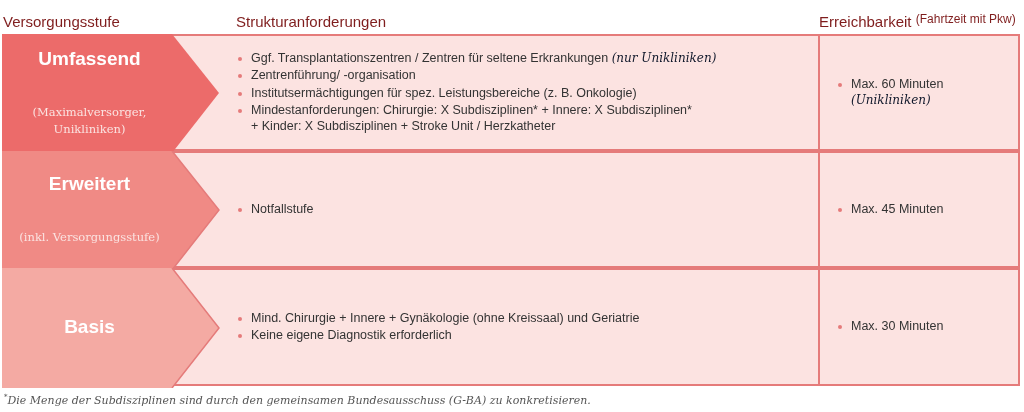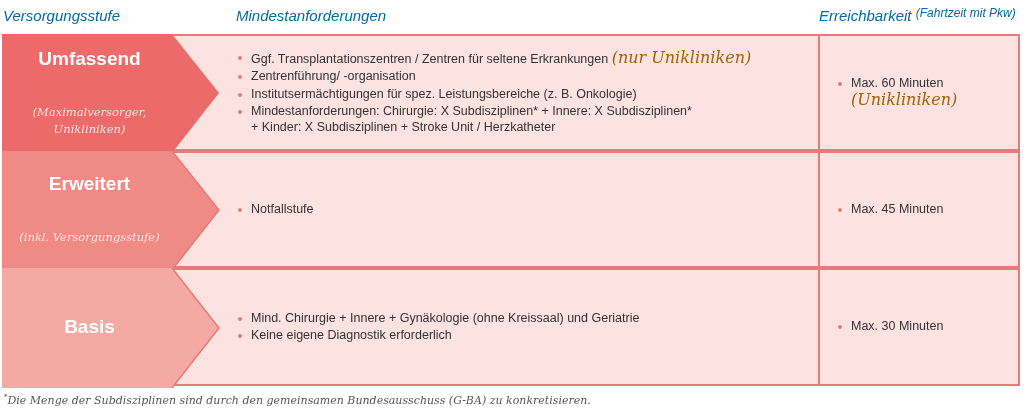--- a/index.html
+++ b/index.html
@@ -1,41 +1,41 @@
 <!DOCTYPE html>
 <html><head>
 <meta charset="utf-8">
 <style>
   html,body{margin:0;padding:0;background:#fff;}
   body{width:1024px;height:412px;position:relative;overflow:hidden;font-family:"Liberation Sans","DejaVu Sans",sans-serif;color:#333;}
-  .hdr{position:absolute;top:7px;font-size:15px;color:#0369a1;font-style:italic;}
+  .hdr{position:absolute;top:13px;font-size:15px;color:#7f1d1d;}
   .hdr sup{font-size:12px;vertical-align:top;position:relative;top:-1px;}
   .table{position:absolute;left:2px;top:34px;width:1018px;height:352px;}
   .row{position:absolute;left:0;width:1018px;height:117px;background:#fce3e1;border:2px solid #e57b7a;box-sizing:border-box;}
   .row.r0{top:0;} .row.r1{top:117px;} .row.r2{top:234px;height:118px;}
   .vline{position:absolute;top:0;bottom:0;left:814px;width:2px;background:#e57b7a;}
   .arrow{position:absolute;left:-2px;top:-2px;width:219px;height:117px;}
   .arrow svg{position:absolute;left:0;top:0;}
   .lvl{position:absolute;left:0;top:0;width:175px;height:100%;display:flex;flex-direction:column;align-items:center;justify-content:center;color:#fff;text-align:center;gap:32px;}
   .lvl .t{font-weight:bold;font-size:19px;}
-  .lvl .s{font-family:"DejaVu Serif","Liberation Serif",serif;font-style:italic;font-size:11.5px;line-height:17px;color:#fbe3e1;margin-top:2px;}
+  .lvl .s{font-family:"DejaVu Serif","Liberation Serif",serif;font-size:11.5px;line-height:17px;color:#fbe3e1;margin-top:2px;}
   .req{position:absolute;left:232px;top:0;height:100%;display:flex;flex-direction:column;justify-content:center;width:570px;}
   .req ul,.reach ul{list-style:none;margin:0;padding:0;}
   .req li,.reach li{position:relative;padding-left:15px;font-size:12.5px;line-height:15.5px;margin:2px 0;color:#333;}
   .req li::before,.reach li::before{content:"";position:absolute;left:2px;top:6px;width:4px;height:4px;border-radius:50%;background:#e57b7a;}
-  .it{font-family:"DejaVu Serif","Liberation Serif",serif;font-style:italic;color:#a16207;font-size:16px;}
+  .it{font-family:"DejaVu Serif","Liberation Serif",serif;font-style:italic;color:#0f172a;font-size:12px;}
   .reach{position:absolute;left:832px;top:0;height:100%;display:flex;flex-direction:column;justify-content:center;width:180px;}
   .foot{position:absolute;left:4px;top:393px;font-family:"DejaVu Serif","Liberation Serif",serif;font-style:italic;font-size:11px;color:#555;}
   .foot sup{font-size:7px;}
 </style>
 </head>
 <body>
 
 <div class="hdr" style="left:3px;">Versorgungsstufe</div>
-<div class="hdr" style="left:236px;">Mindestanforderungen</div>
+<div class="hdr" style="left:236px;">Strukturanforderungen</div>
 <div class="hdr" style="left:819px;"><span>Erreichbarkeit</span> <sup>(Fahrtzeit mit Pkw)</sup></div>
 
 <div class="table">
 
   <div class="row r0">
     <div class="vline"></div>
     <div class="arrow">
       <svg width="219" height="119">
           <polygon points="0,0 170,0 217,59 170,119 0,119" fill="#ec6b6a"></polygon>
         </svg>

